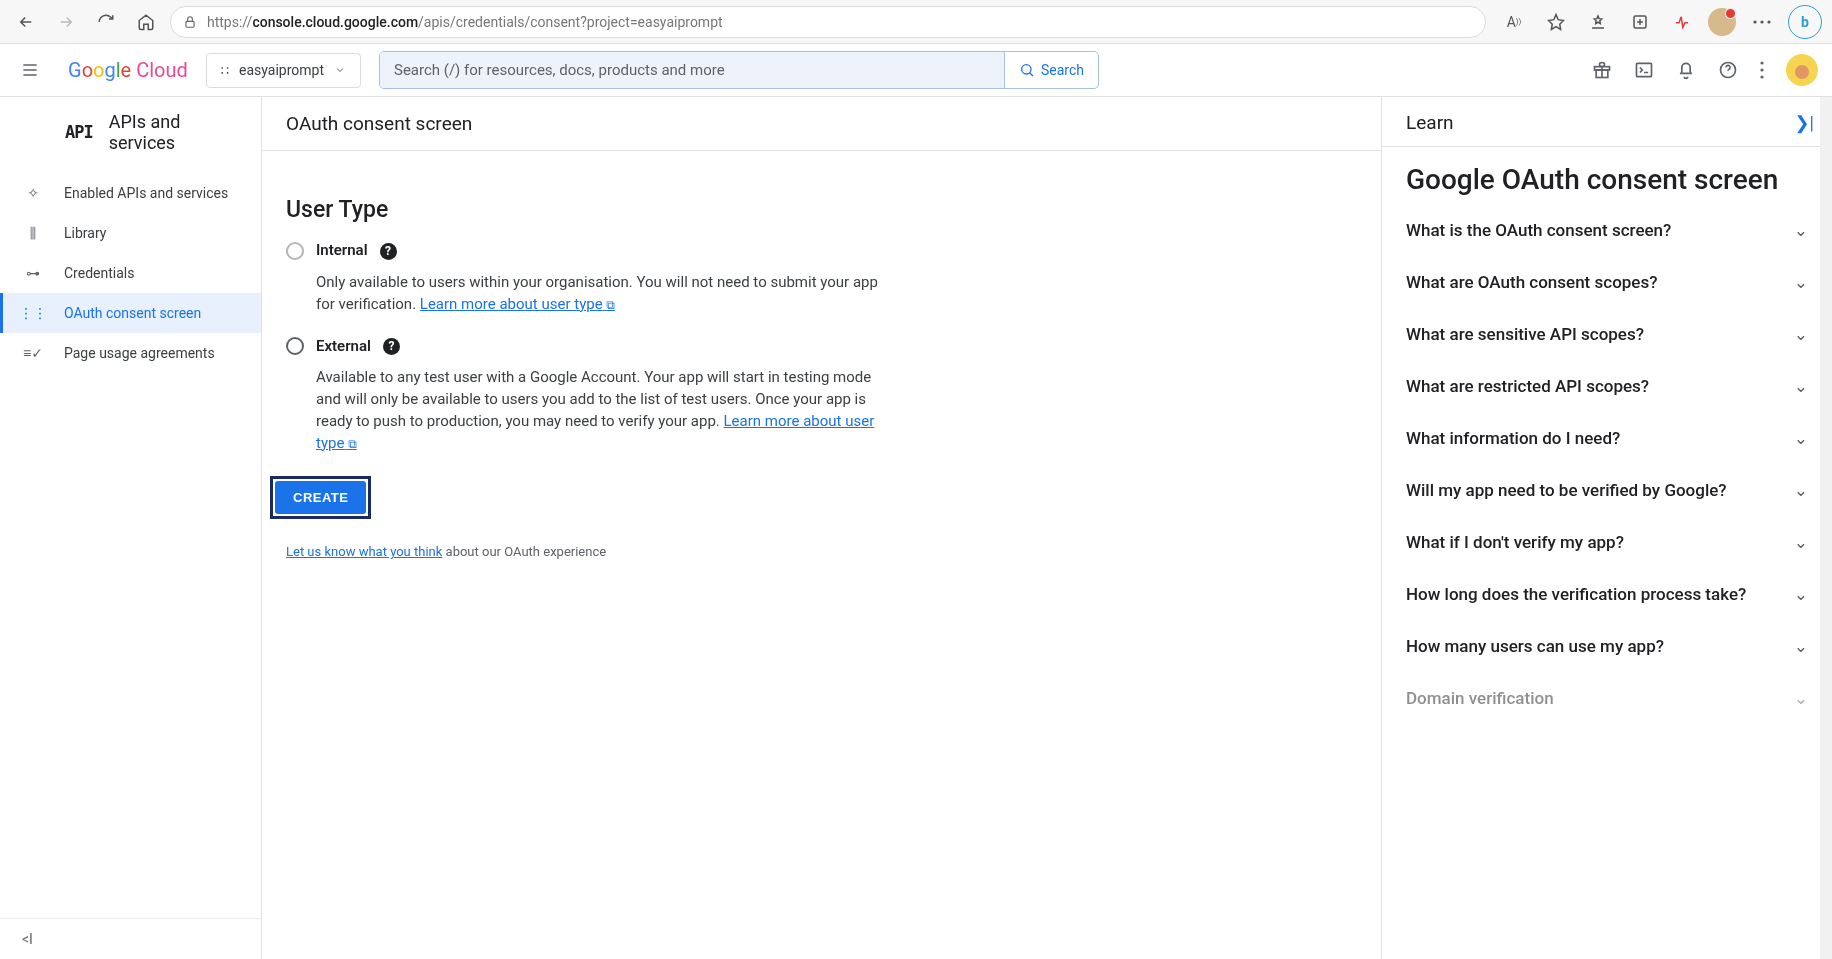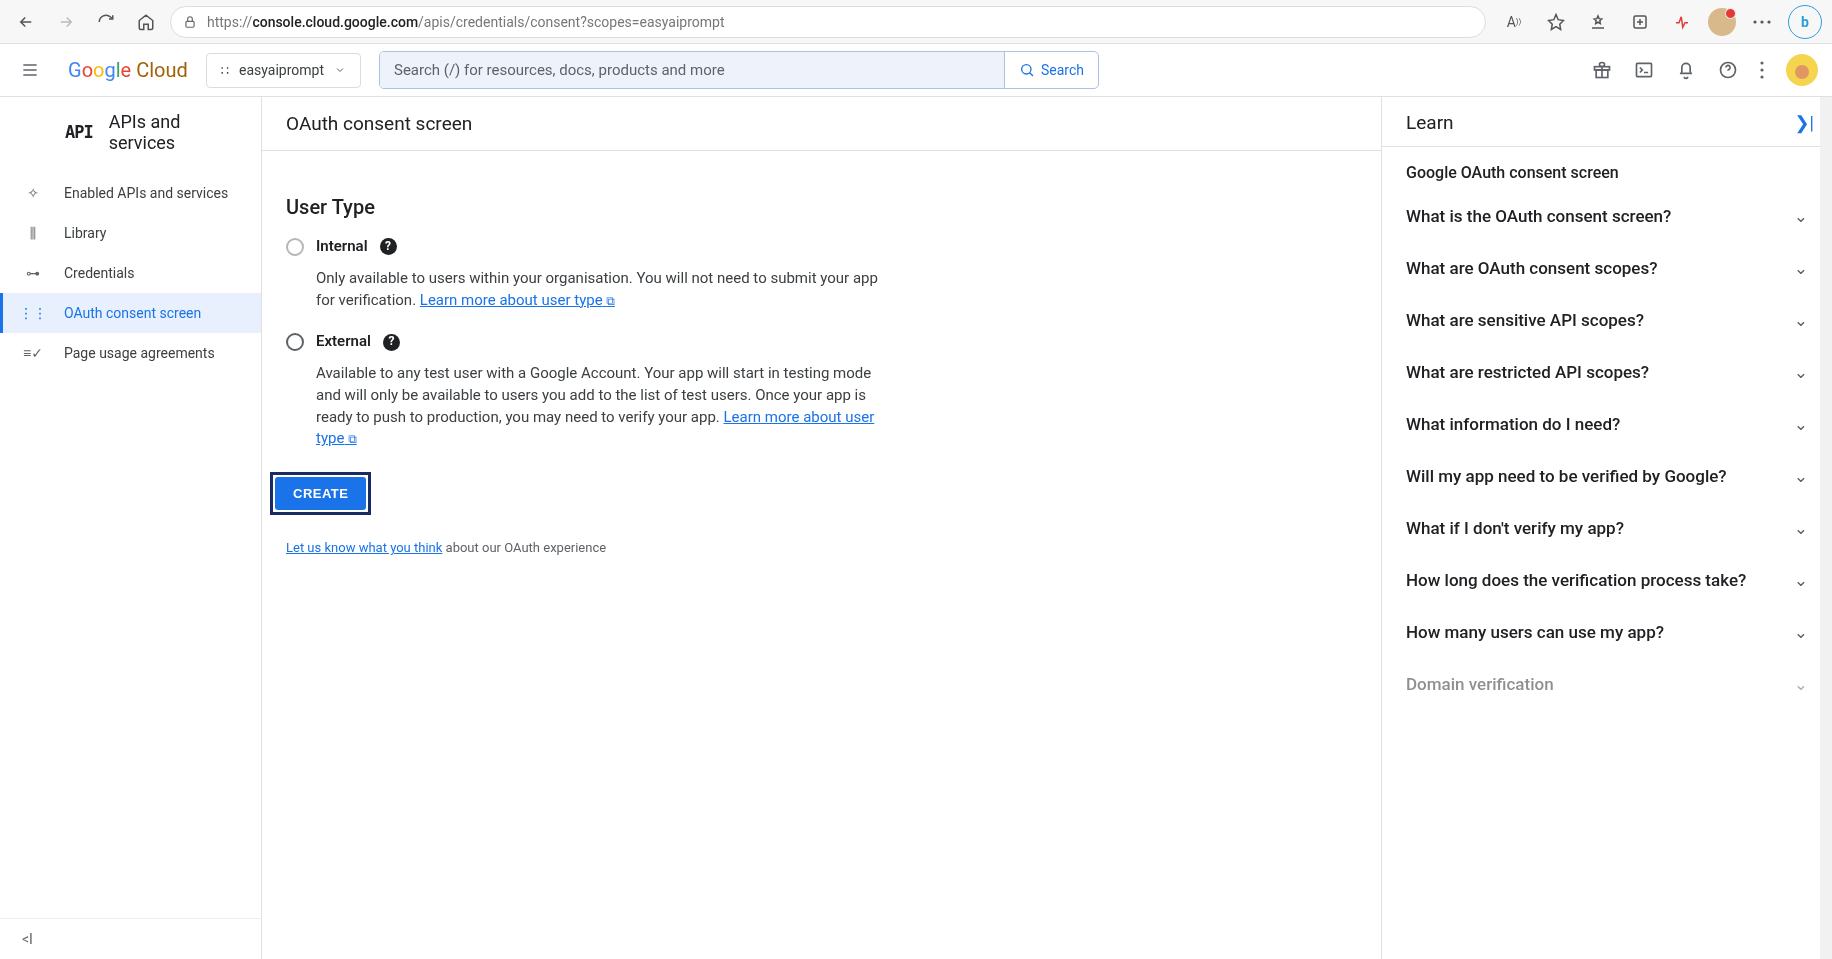--- a/index.html
+++ b/index.html
@@ -16,21 +16,21 @@
   .browser-right { display:flex; align-items:center; gap:10px; padding-left:4px; }
   .avatar-sm { width:28px; height:28px; border-radius:50%; background:#d7b98c; position:relative; }
   .avatar-sm::after{content:"";position:absolute;top:0;right:0;width:9px;height:9px;border-radius:50%;background:#e53935;border:1.5px solid #f7f7f7;}
   .bing { width:34px; height:34px; border:1.5px solid #2aa0da; border-radius:50%; display:flex; align-items:center; justify-content:center; color:#2aa0da; font-weight:bold; }
 
   
   .gcp-head { display:flex; align-items:center; height:53px; padding:0 10px; gap:18px; border-bottom:1px solid #e0e0e0; }
   .burger { width:40px; display:flex; justify-content:center; color:#5f6368; }
   .logo { font-size:20px; white-space:nowrap; }
   .logo .g1{color:#4285F4}.logo .g2{color:#EA4335}.logo .g3{color:#FBBC05}.logo .g5{color:#34A853}
-  .logo .cloud{color:#a16207;font-weight:400}
+  .logo .cloud{color:#ec4899;font-weight:400}
   .proj-select { border:1px solid #dadce0; border-radius:4px; height:35px; display:flex; align-items:center; gap:10px; padding:0 14px; color:#3c4043; }
   .proj-select .dots{font-size:13px;}
   .gcp-search { flex:1; display:flex; align-items:stretch; max-width:720px; height:38px; border:1px solid #a7c2e6; border-radius:5px; overflow:hidden; }
   .gcp-search .sin { flex:1; background:#eef3fb; color:#5f6368; display:flex; align-items:center; padding:0 14px; font-size:15px; }
   .gcp-search .sbtn { width:94px; border-left:1px solid #a7c2e6; display:flex; align-items:center; justify-content:center; gap:6px; color:#1a73e8; }
   .gcp-head-right { display:flex; align-items:center; gap:22px; margin-left:auto; padding-right:4px; color:#5f6368; }
   .gcp-head-right .av{ width:32px; height:32px; border-radius:50%; background:#f5d54f; display:flex; align-items:flex-end; justify-content:center; overflow:hidden;}
   .gcp-head-right .av::after{content:"";width:14px;height:14px;border-radius:50%;background:#e09763;margin-bottom:7px;}
 
   
@@ -41,39 +41,39 @@
   .sidenav ul { list-style:none; padding-top:10px; flex:1;}
   .sidenav li { display:flex; align-items:center; gap:22px; padding:0 18px 0 24px; height:40px; color:#3c4043; font-size:14px; cursor:pointer; }
   .sidenav li.active { background:#e8f0fe; color:#1a73e8; border-left:3px solid #1a73e8; padding-left:21px;}
   .sidenav li .ic { width:18px; color:#5f6368; display:flex; justify-content:center;}
   .sidenav li.active .ic{color:#1a73e8;}
   .sidenav-foot{ padding:12px 22px; border-top:1px solid #eee; color:#5f6368;}
 
   .main { flex:1; overflow:auto; border-right:1px solid #e0e0e0; }
   .main-title{ font-size:19px; padding:15px 24px; border-bottom:1px solid #e0e0e0; }
   .main-body { padding:20px 24px 30px 24px; max-width:640px; color:#3c4043; font-size:15px; line-height:1.45;}
-  .section-h { font-size:20px; font-weight:500; margin:22px 0 14px 0; color:#202124;}
+  .section-h { font-size:23px; font-weight:500; margin:22px 0 14px 0; color:#202124;}
   .opt { display:flex; align-items:center; gap:12px; margin-bottom:2px; }
   .radio { width:18px; height:18px; border:2px solid #5f6368; border-radius:50%; flex:none; }
   .radio.disabled{border-color:#b6b6b6;}
   .opt-label{ font-weight:600; color:#202124;}
   .help-badge{ width:17px;height:17px;border-radius:50%;background:#202124;color:#fff;display:inline-flex;align-items:center;justify-content:center;font-size:12px;font-weight:700;}
   .opt-desc{ margin:10px 0 20px 30px; }
   a.link{ color:#1a73e8; text-decoration:underline; }
   .ext-ic{ font-size:12px; color:#1a73e8;}
   .create-wrap{border:3px solid #1a2b64;display:inline-block;padding:2px;margin-top:2px;margin-left:-16px;}
   .create-btn{ background:#1a73e8; color:#fff; border:none; padding:9px 18px; font-size:13px; font-weight:600; letter-spacing:.5px; border-radius:3px;}
   .feedback{ font-size:13px; color:#5f6368; margin-top:24px;}
   .feedback a{ color:#1a73e8; text-decoration:underline;}
 
   .learn { width:450px; overflow:auto; padding-bottom:20px;}
   .learn-head { display:flex; align-items:center; justify-content:space-between; padding:14px 18px 12px 24px; border-bottom:1px solid #e0e0e0; font-size:19px;}
   .learn-head .coll{ color:#1a73e8; font-size:18px;}
   .learn-body { padding:16px 24px 0 24px; }
-  .learn-h{ font-size:16px; font-weight:500; margin-bottom:8px; }
+  .learn-h{ font-size:28px; font-weight:500; margin-bottom:8px; }
   .learn-item{ display:flex; align-items:center; justify-content:space-between; padding:16px 0; font-size:17px; font-weight:500; color:#202124; cursor:pointer;}
   .learn-item .chev{ color:#5f6368;}
   .learn-sub{ font-size:19px; font-weight:500; margin:22px 0 6px 0;}
 
   svg{display:block;}
   .scroll-overlay{position:fixed;right:0;top:97px;bottom:0;width:12px;background:#f1f1f1;}
 </style>
 </head>
 <body>
 
@@ -98,21 +98,21 @@
         <path d="M3 10l9-7 9 7v10a2 2 0 0 1-2 2h-4v-7h-6v7H5a2 2 0 0 1-2-2z"></path>
       </svg>
     </div>
   <div class="addr">
     <span class="lock">
         <svg width="14" height="14" viewBox="0 0 24 24" fill="none" stroke="currentColor" stroke-width="2">
           <rect x="5" y="11" width="14" height="10" rx="2"></rect>
           <path d="M8 11V7a4 4 0 0 1 8 0v4"></path>
         </svg>
       </span>
-    <span class="url">https://<b>console.cloud.google.com</b><span>/apis/credentials/consent?scopes=easyaiprompt</span></span>
+    <span class="url">https://<b>console.cloud.google.com</b><span>/apis/credentials/consent?project=easyaiprompt</span></span>
   </div>
   <div class="browser-right">
     <div class="ib">A<sup style="font-size:8px">))</sup></div>
     <div class="ib">
         <svg width="18" height="18" viewBox="0 0 24 24" fill="none" stroke="currentColor" stroke-width="2">
           <path d="M12 2l2.9 6.9L22 10l-5 4.9L18.2 22 12 18.3 5.8 22 7 14.9 2 10l7.1-1.1z"></path>
         </svg>
       </div>
     <div class="ib">
         <svg width="18" height="18" viewBox="0 0 24 24" fill="none" stroke="currentColor" stroke-width="2">

